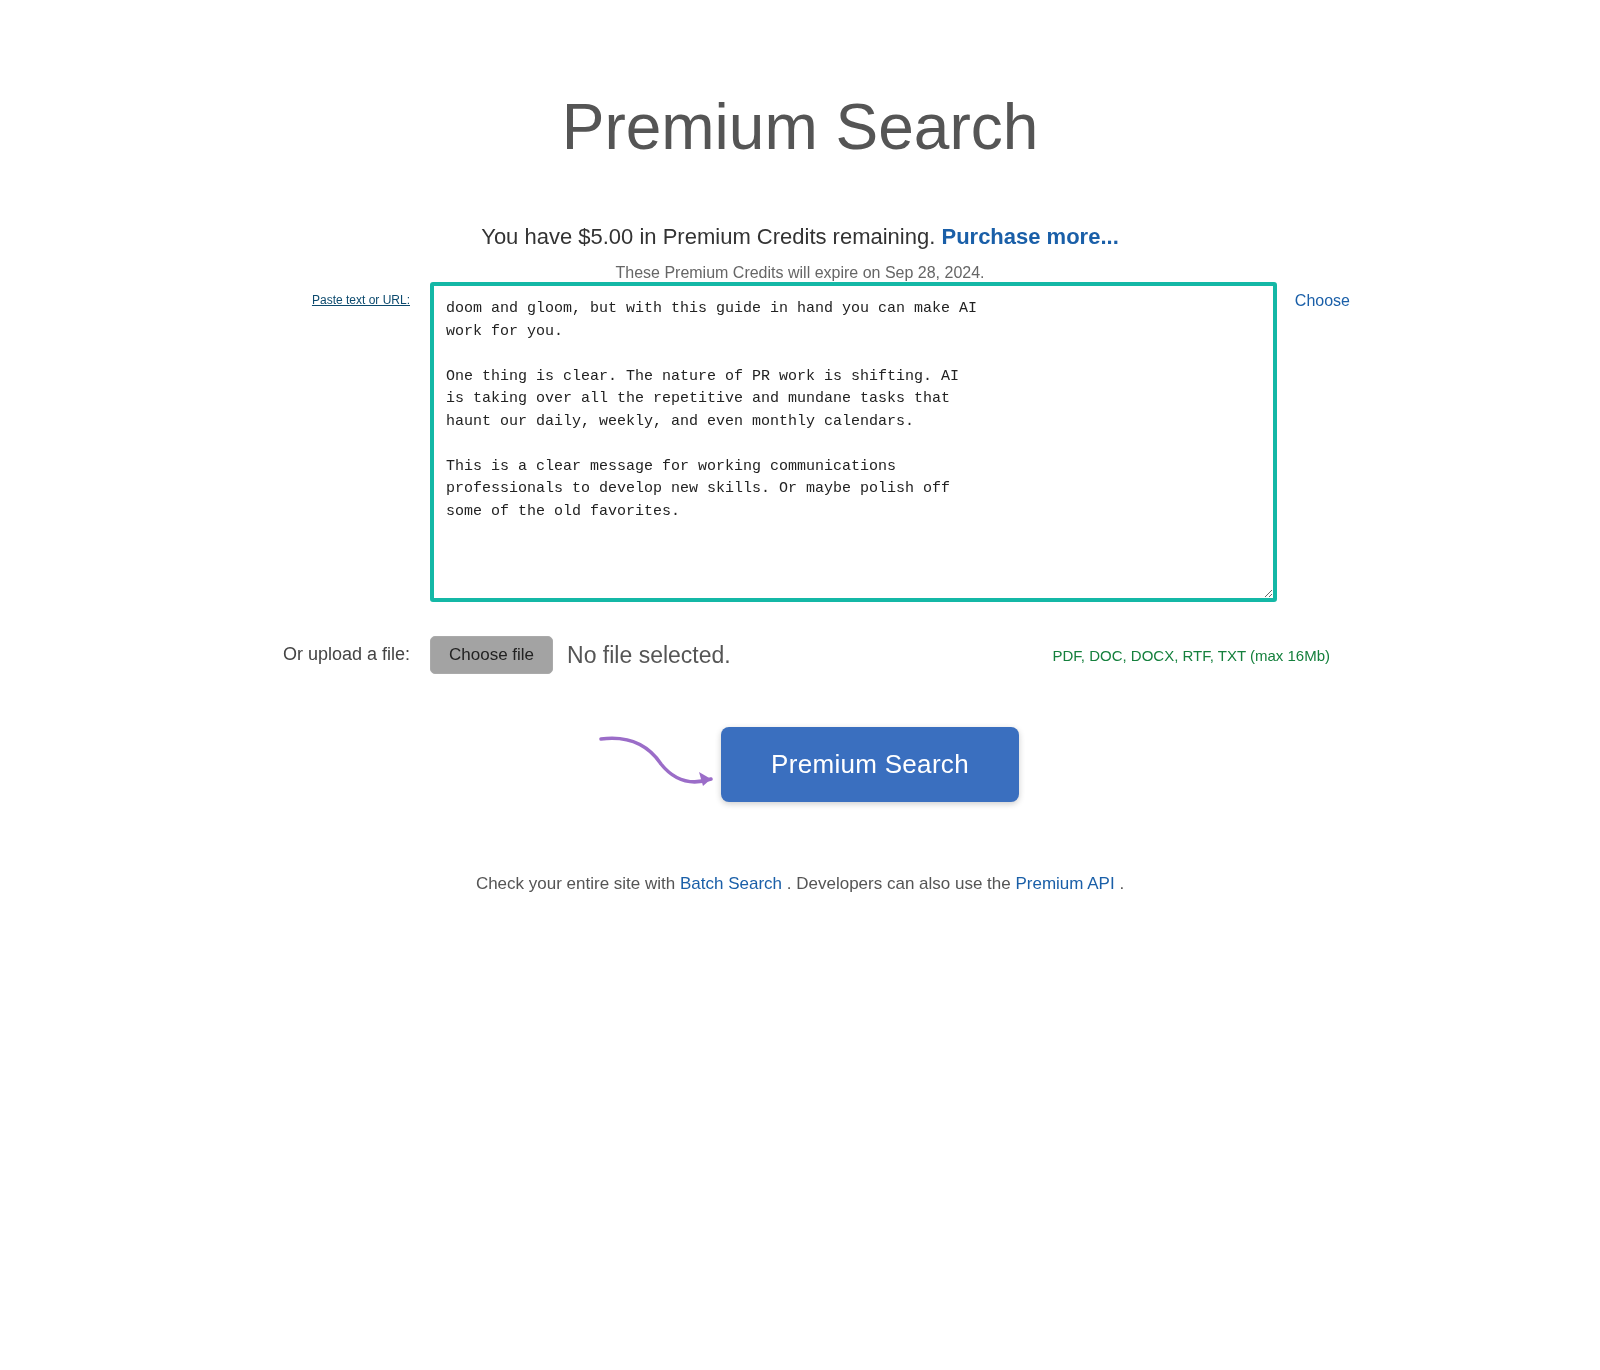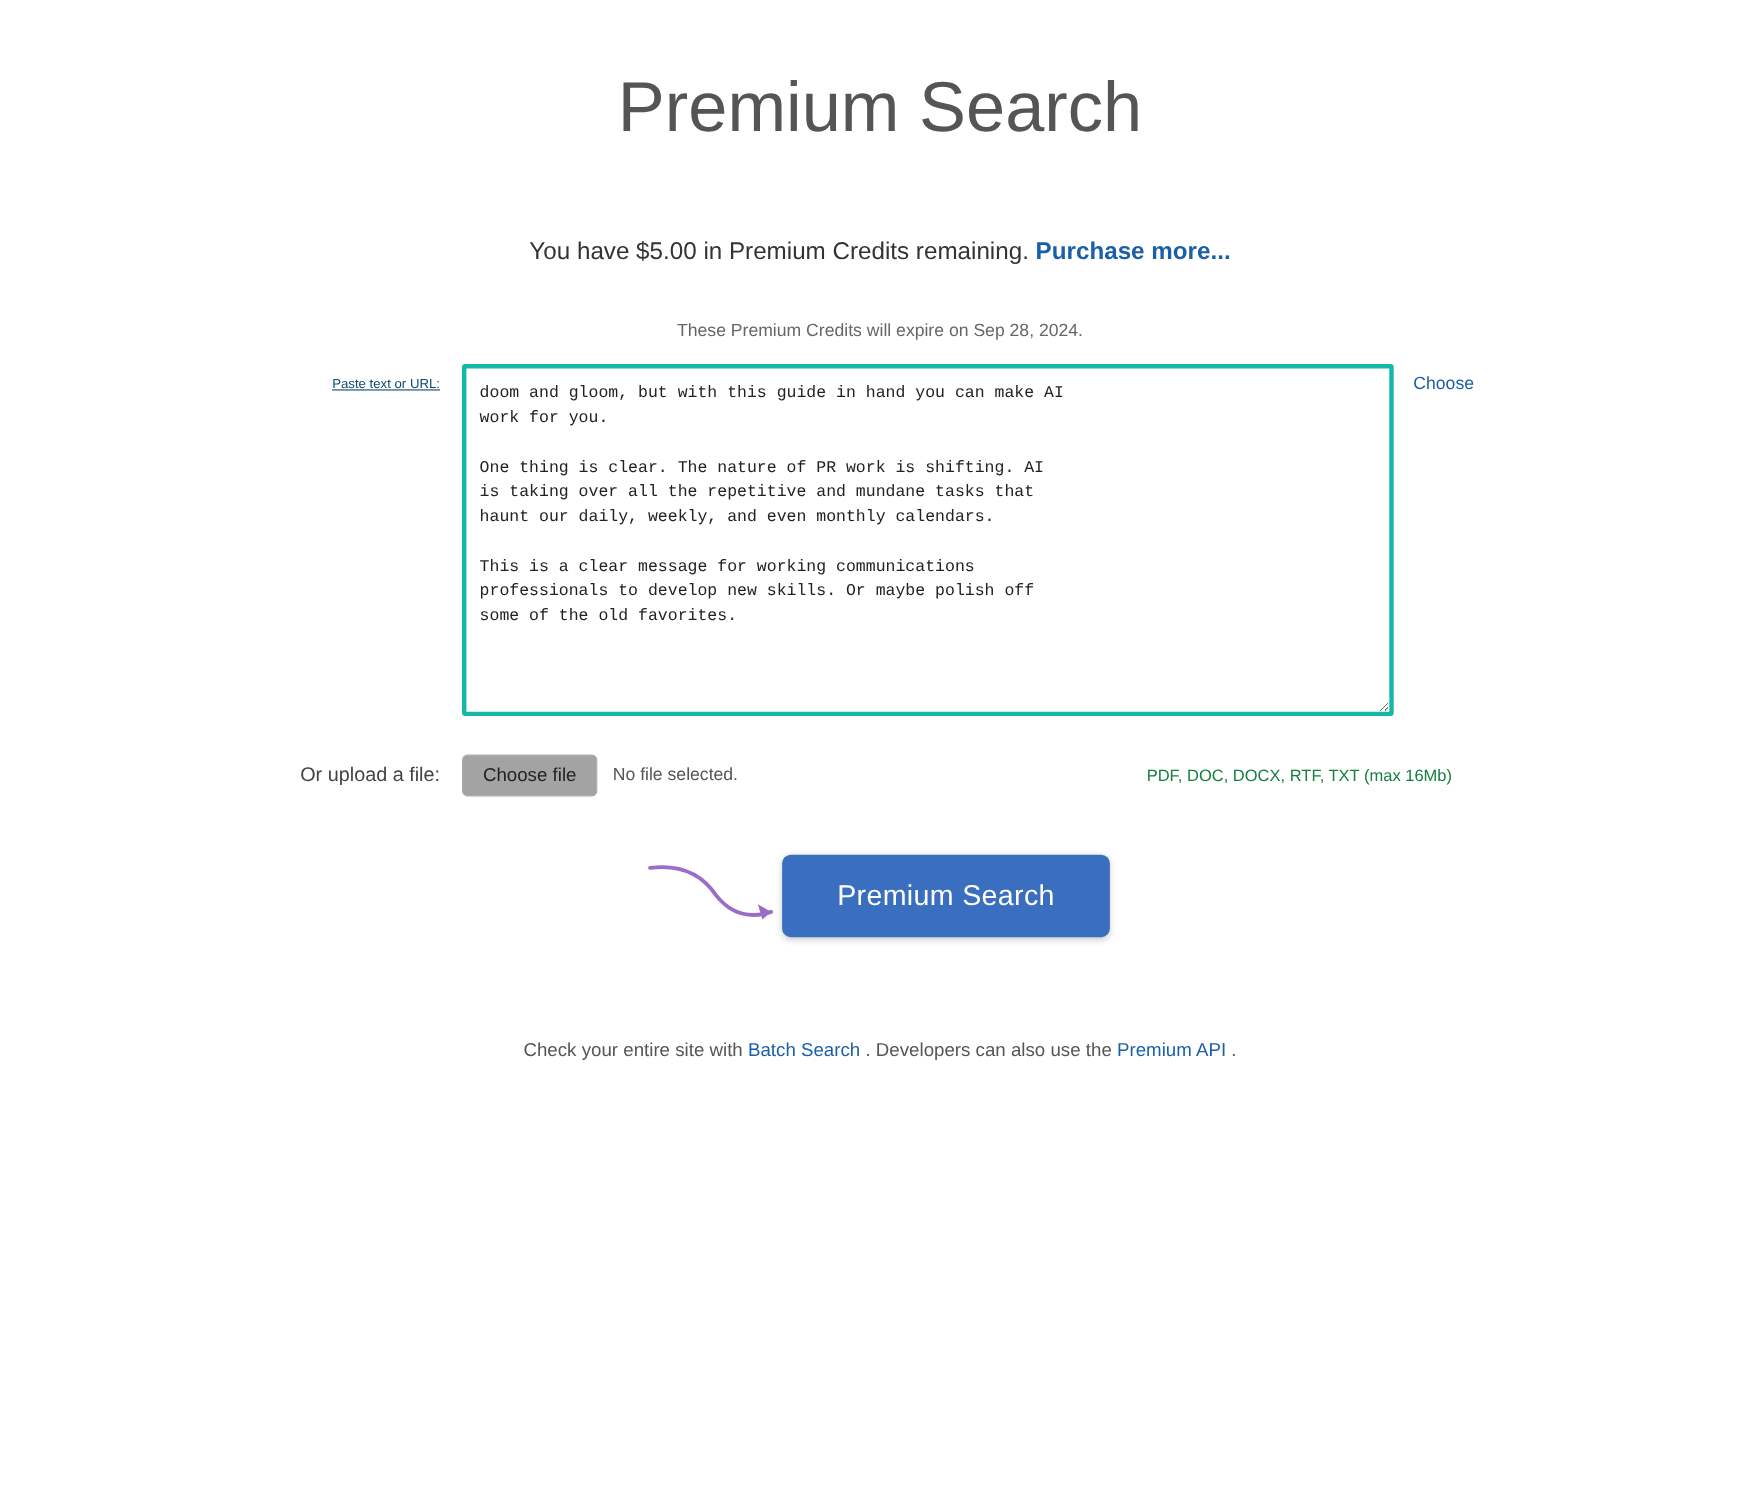--- a/index.html
+++ b/index.html
@@ -12,38 +12,38 @@
       background: #ffffff;
       font-family: -apple-system, BlinkMacSystemFont, 'Segoe UI', Helvetica, Arial, sans-serif;
       color: #333;
       min-height: 1370px;
       width: 1600px;
     }
 
     .page-wrapper {
       max-width: 1200px;
       margin: 0 auto;
-      padding: 60px 40px;
+      padding: 90px 40px;
       display: flex;
       flex-direction: column;
-      gap: 21px;
+      align-items: center;
     }
 
     .page-title {
       font-size: 64px;
       font-weight: 300;
       color: #555;
       margin-bottom: 60px;
       text-align: center;
     }
 
     .credits-line {
       font-size: 22px;
       color: #333;
-      margin-bottom: 30px;
+      margin-bottom: 14px;
       text-align: center;
     }
 
     .credits-link {
       color: #1a5fa8;
       font-weight: 700;
       text-decoration: none;
       cursor: pointer;
     }
 
@@ -132,21 +132,21 @@
       border: 1px solid #aaa;
       border-radius: 5px;
       padding: 8px 18px;
       font-size: 17px;
       cursor: pointer;
       color: #222;
       margin-right: 14px;
     }
 
     .no-file-text {
-      font-size: 16px;
+      font-size: 23px;
       color: #555;
     }
 
     .file-types-text {
       font-size: 15px;
       color: #15803d;
       margin-left: auto;
       padding-right: 20px;
     }
 

